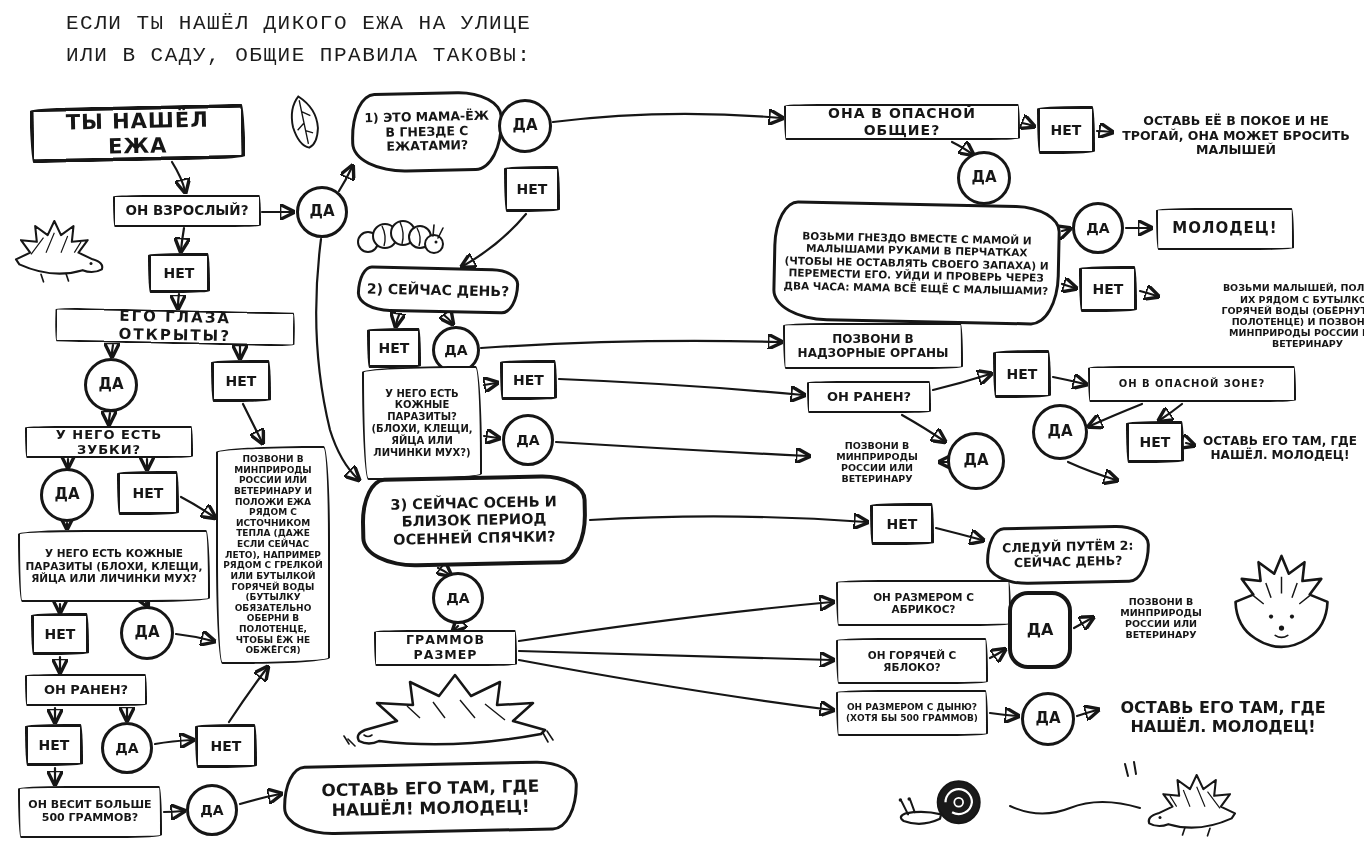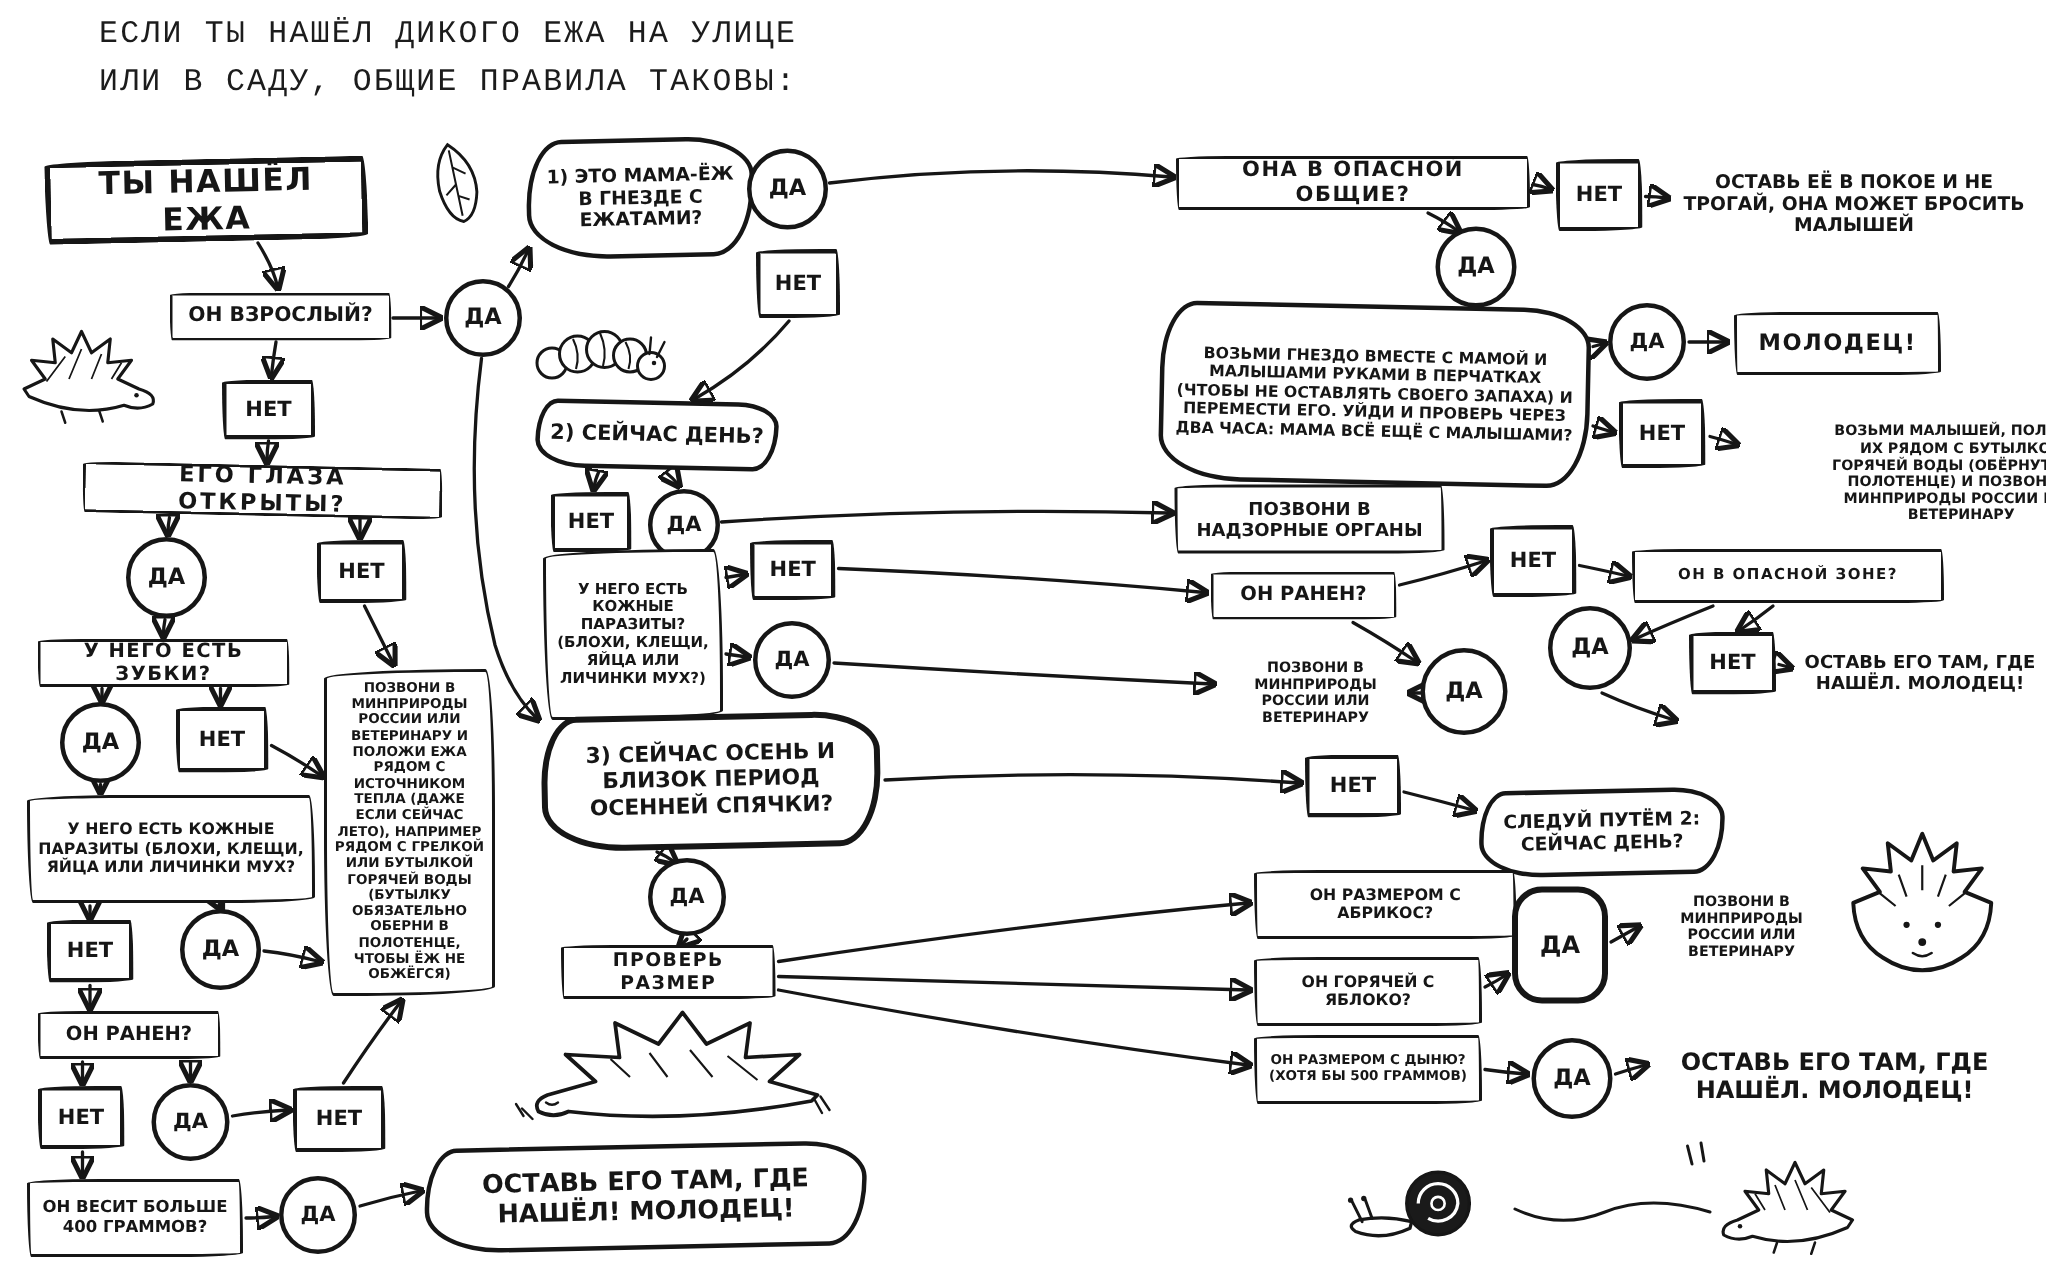--- a/index.html
+++ b/index.html
@@ -164,37 +164,37 @@
   <div class="node box" style="left:25px;top:426px;width:168px;height:32px;font-size:13px;letter-spacing:1px">У НЕГО ЕСТЬ ЗУБКИ?</div>
   <div class="node circle bold3" style="left:40px;top:468px;width:54px;height:54px;font-size:15px">ДА</div>
   <div class="node box bold3" style="left:117px;top:471px;width:62px;height:44px;font-size:14px">НЕТ</div>
   <div class="node box" style="left:18px;top:530px;width:192px;height:72px;font-size:10.5px">У НЕГО ЕСТЬ КОЖНЫЕ ПАРАЗИТЫ (БЛОХИ, КЛЕЩИ, ЯЙЦА ИЛИ ЛИЧИНКИ МУХ?</div>
   <div class="node box bold3" style="left:31px;top:613px;width:58px;height:42px;font-size:14px">НЕТ</div>
   <div class="node circle" style="left:120px;top:606px;width:54px;height:54px;font-size:15px">ДА</div>
   <div class="node box" style="left:25px;top:674px;width:122px;height:32px;font-size:13px">ОН РАНЕН?</div>
   <div class="node box bold3" style="left:25px;top:724px;width:58px;height:42px;font-size:14px">НЕТ</div>
   <div class="node circle" style="left:101px;top:722px;width:52px;height:52px;font-size:14px">ДА</div>
   <div class="node box bold3" style="left:195px;top:724px;width:62px;height:44px;font-size:14px">НЕТ</div>
-  <div class="node box" style="left:18px;top:786px;width:144px;height:52px;font-size:11px">ОН ВЕСИТ БОЛЬШЕ 400 ГРАММОВ?</div>
+  <div class="node box" style="left:18px;top:786px;width:144px;height:52px;font-size:11px">ОН ВЕСИТ БОЛЬШЕ 500 ГРАММОВ?</div>
   <div class="node circle" style="left:186px;top:784px;width:52px;height:52px;font-size:14px">ДА</div>
   <div class="node wavy r1" style="left:283px;top:763px;width:295px;height:70px;font-size:17px">ОСТАВЬ ЕГО ТАМ, ГДЕ НАШЁЛ! МОЛОДЕЦ!</div>
   <div class="node box" style="left:216px;top:446px;width:114px;height:218px;font-size:9px">ПОЗВОНИ В МИНПРИРОДЫ РОССИИ ИЛИ ВЕТЕРИНАРУ И ПОЛОЖИ ЕЖА РЯДОМ С ИСТОЧНИКОМ ТЕПЛА (ДАЖЕ ЕСЛИ СЕЙЧАС ЛЕТО), НАПРИМЕР РЯДОМ С ГРЕЛКОЙ ИЛИ БУТЫЛКОЙ ГОРЯЧЕЙ ВОДЫ (БУТЫЛКУ ОБЯЗАТЕЛЬНО ОБЕРНИ В ПОЛОТЕНЦЕ, ЧТОБЫ ЁЖ НЕ ОБЖЁГСЯ)</div>
 
   <div class="node wavy r1" style="left:351px;top:92px;width:152px;height:80px;font-size:12.5px">1) ЭТО МАМА-ЁЖ В ГНЕЗДЕ С ЕЖАТАМИ?</div>
   <div class="node circle bold3" style="left:498px;top:99px;width:54px;height:54px;font-size:15px">ДА</div>
   <div class="node box bold3" style="left:504px;top:166px;width:56px;height:46px;font-size:14px">НЕТ</div>
   <div class="node wavy r2" style="left:357px;top:267px;width:162px;height:46px;font-size:14px">2) СЕЙЧАС ДЕНЬ?</div>
   <div class="node box bold3" style="left:367px;top:328px;width:54px;height:40px;font-size:14px">НЕТ</div>
   <div class="node circle" style="left:432px;top:326px;width:48px;height:48px;font-size:14px">ДА</div>
   <div class="node box" style="left:362px;top:366px;width:120px;height:114px;font-size:10px">У НЕГО ЕСТЬ КОЖНЫЕ ПАРАЗИТЫ? (БЛОХИ, КЛЕЩИ, ЯЙЦА ИЛИ ЛИЧИНКИ МУХ?)</div>
   <div class="node box bold3" style="left:500px;top:360px;width:57px;height:40px;font-size:14px">НЕТ</div>
   <div class="node circle" style="left:502px;top:414px;width:52px;height:52px;font-size:14px">ДА</div>
   <div class="node wavy thick r1" style="left:361px;top:476px;width:226px;height:90px;font-size:14.5px">3) СЕЙЧАС ОСЕНЬ И БЛИЗОК ПЕРИОД ОСЕННЕЙ СПЯЧКИ?</div>
   <div class="node circle" style="left:432px;top:572px;width:52px;height:52px;font-size:14px">ДА</div>
-  <div class="node box" style="left:374px;top:630px;width:143px;height:36px;font-size:12.5px;letter-spacing:1px">ПРОВЕРЬ РАЗМЕР</div>
+  <div class="node box" style="left:374px;top:630px;width:143px;height:36px;font-size:12.5px;letter-spacing:1px">ГРАММОВ РАЗМЕР</div>
 
   <div class="node box" style="left:784px;top:104px;width:236px;height:36px;font-size:14px;letter-spacing:1px">ОНА В ОПАСНОЙ ОБЩИЕ?</div>
   <div class="node box bold3" style="left:1037px;top:106px;width:58px;height:48px;font-size:14px">НЕТ</div>
   <div class="node plain" style="left:1116px;top:82px;width:240px;height:108px;font-size:12.5px">ОСТАВЬ ЕЁ В ПОКОЕ И НЕ ТРОГАЙ, ОНА МОЖЕТ БРОСИТЬ МАЛЫШЕЙ</div>
   <div class="node circle bold3" style="left:957px;top:151px;width:54px;height:54px;font-size:15px">ДА</div>
   <div class="node wavy r2" style="left:773px;top:203px;width:287px;height:120px;font-size:10.5px">ВОЗЬМИ ГНЕЗДО ВМЕСТЕ С МАМОЙ И МАЛЫШАМИ РУКАМИ В ПЕРЧАТКАХ (ЧТОБЫ НЕ ОСТАВЛЯТЬ СВОЕГО ЗАПАХА) И ПЕРЕМЕСТИ ЕГО. УЙДИ И ПРОВЕРЬ ЧЕРЕЗ ДВА ЧАСА: МАМА ВСЁ ЕЩЁ С МАЛЫШАМИ?</div>
   <div class="node circle" style="left:1072px;top:202px;width:52px;height:52px;font-size:14px">ДА</div>
   <div class="node box" style="left:1156px;top:208px;width:138px;height:42px;font-size:15px;letter-spacing:1px">МОЛОДЕЦ!</div>
   <div class="node box bold3" style="left:1079px;top:266px;width:58px;height:46px;font-size:14px">НЕТ</div>
   <div class="node plain" style="left:1210px;top:252px;width:195px;height:128px;font-size:9.5px">ВОЗЬМИ МАЛЫШЕЙ, ПОЛОЖИ ИХ РЯДОМ С БУТЫЛКОЙ ГОРЯЧЕЙ ВОДЫ (ОБЁРНУТОЙ В ПОЛОТЕНЦЕ) И ПОЗВОНИ В МИНПРИРОДЫ РОССИИ ИЛИ ВЕТЕРИНАРУ</div>

